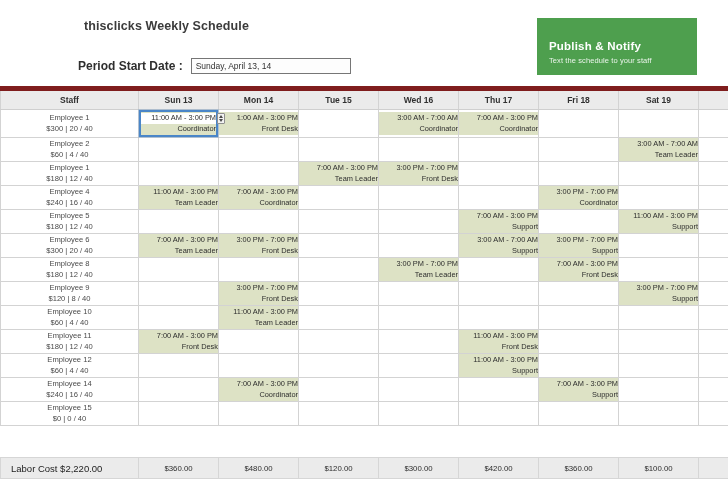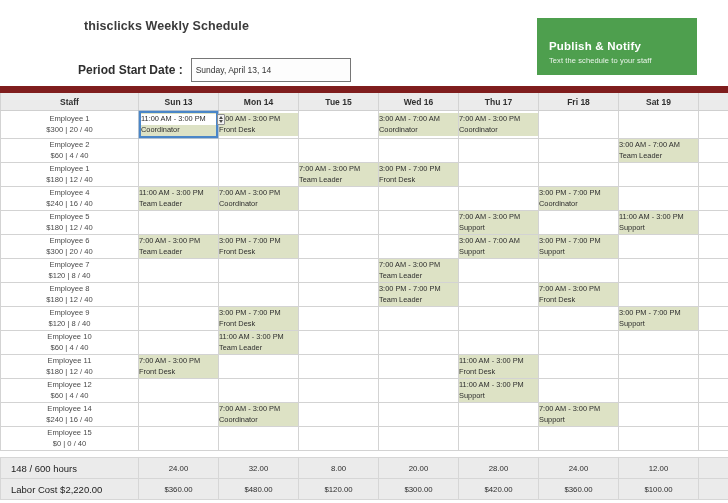--- a/index.html
+++ b/index.html
@@ -39,21 +39,21 @@
   .period-label {
     font-size: 12px;
     font-weight: bold;
     color: #2f2f2f;
     margin-right: 8px;
     white-space: nowrap;
     padding-left: 22px;
   }
   .period-input {
     width: 160px;
-    height: 24px;
+    height: 16px;
     line-height: 15px;
     border: 1px solid #767676;
     background: #fdfdfd;
     font-size: 8.5px;
     color: #333;
     padding: 0 4px;
     font-family: "Liberation Sans", sans-serif;
     outline: none;
   }
 
@@ -100,21 +100,21 @@
   col.c-day   { width: 80px;  }
   col.c-pad   { width: 30px;  }
 
   .grid thead th {
     height: 21px;
     background: #ebebeb;
     font-size: 8.5px;
     font-weight: bold;
     color: #303030;
     text-align: center;
-    border-top: 7px solid #7f1d1d;
+    border-top: 5px solid #7f1d1d;
     border-bottom: 1px solid #cfcfcf;
   }
   .grid thead th.pad { background: #ebebeb; border-right: none; }
 
   tr.emp-row { height: 23px; }
   td.staff-cell {
     text-align: center;
     font-size: 7.6px;
     color: #4a4a4a;
     line-height: 10.5px;
@@ -125,21 +125,21 @@
   td.staff-cell .nm { display: block; }
   td.staff-cell .mt { display: block; }
 
   td.day-cell { background: #ffffff; position: relative; }
   td.pad-cell { border-right: none; background: #ffffff; }
 
   .shift {
     display: block;
     height: 100%;
     background: #dde2c5;
-    text-align: left;
+    text-align: right;
     font-size: 7.4px;
     color: #2d2d2d;
     line-height: 10.5px;
     padding: 1px 0;
   }
   .shift .t { display: block; white-space: nowrap; }
   .shift .r { display: block; }
 
   
   td.selected { padding: 0; }
@@ -409,39 +409,20 @@
             <div class="shift">
               <span class="t">3:00 PM - 7:00 PM</span>
               <span class="r">Support</span>
             </div>
           </td>
           <td class="day-cell"></td>
           <td class="pad-cell"></td>
         </tr>
         <tr class="emp-row">
           <td class="staff-cell">
-            <span class="nm">Employee 7</span>
-            <span class="mt">$120 | 8 / 40</span>
-          </td>
-          <td class="day-cell"></td>
-          <td class="day-cell"></td>
-          <td class="day-cell"></td>
-          <td class="day-cell">
-            <div class="shift">
-              <span class="t">7:00 AM - 3:00 PM</span>
-              <span class="r">Team Leader</span>
-            </div>
-          </td>
-          <td class="day-cell"></td>
-          <td class="day-cell"></td>
-          <td class="day-cell"></td>
-          <td class="pad-cell"></td>
-        </tr>
-        <tr class="emp-row">
-          <td class="staff-cell">
             <span class="nm">Employee 8</span>
             <span class="mt">$180 | 12 / 40</span>
           </td>
           <td class="day-cell"></td>
           <td class="day-cell"></td>
           <td class="day-cell"></td>
           <td class="day-cell">
             <div class="shift">
               <span class="t">3:00 PM - 7:00 PM</span>
               <span class="r">Team Leader</span>
@@ -590,31 +571,20 @@
         <col class="c-day">
         <col class="c-day">
         <col class="c-day">
       <col class="c-day">
         <col class="c-day">
         <col class="c-day">
         <col class="c-day">
       <col class="c-pad">
     </colgroup>
     <tbody>
-      <tr>
-        <td class="label-cell">148 / 600 hours</td>
-        <td class="num-cell">24.00</td>
-        <td class="num-cell">32.00</td>
-        <td class="num-cell">8.00</td>
-        <td class="num-cell">20.00</td>
-        <td class="num-cell">28.00</td>
-        <td class="num-cell">24.00</td>
-        <td class="num-cell">12.00</td>
-        <td class="pad-cell"></td>
-      </tr>
       <tr>
         <td class="label-cell">Labor Cost $2,220.00</td>
         <td class="num-cell">$360.00</td>
         <td class="num-cell">$480.00</td>
         <td class="num-cell">$120.00</td>
         <td class="num-cell">$300.00</td>
         <td class="num-cell">$420.00</td>
         <td class="num-cell">$360.00</td>
         <td class="num-cell">$100.00</td>
         <td class="pad-cell"></td>

